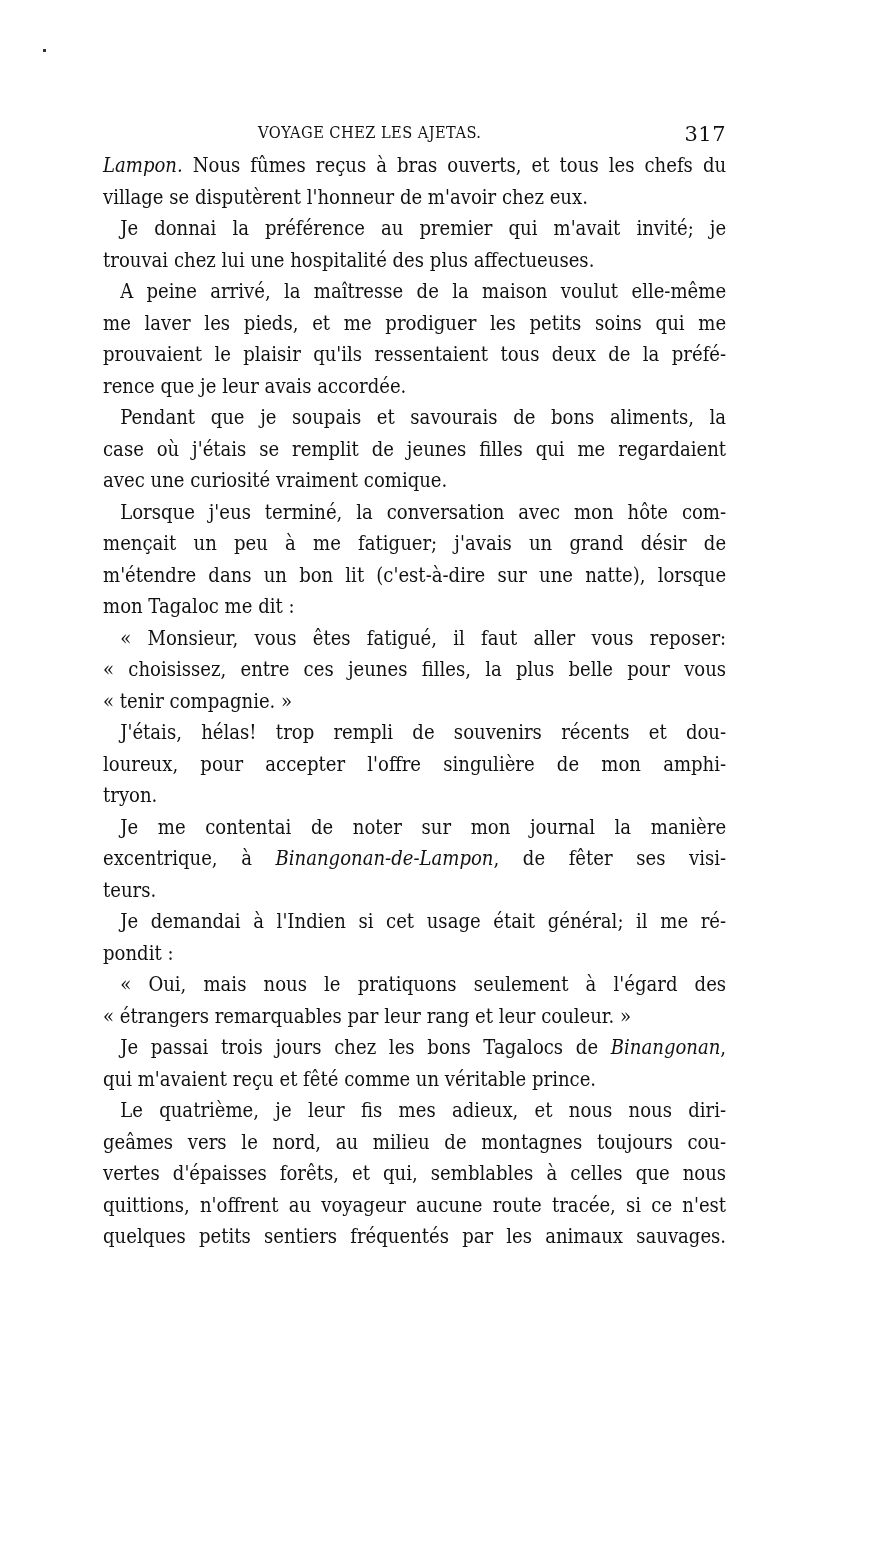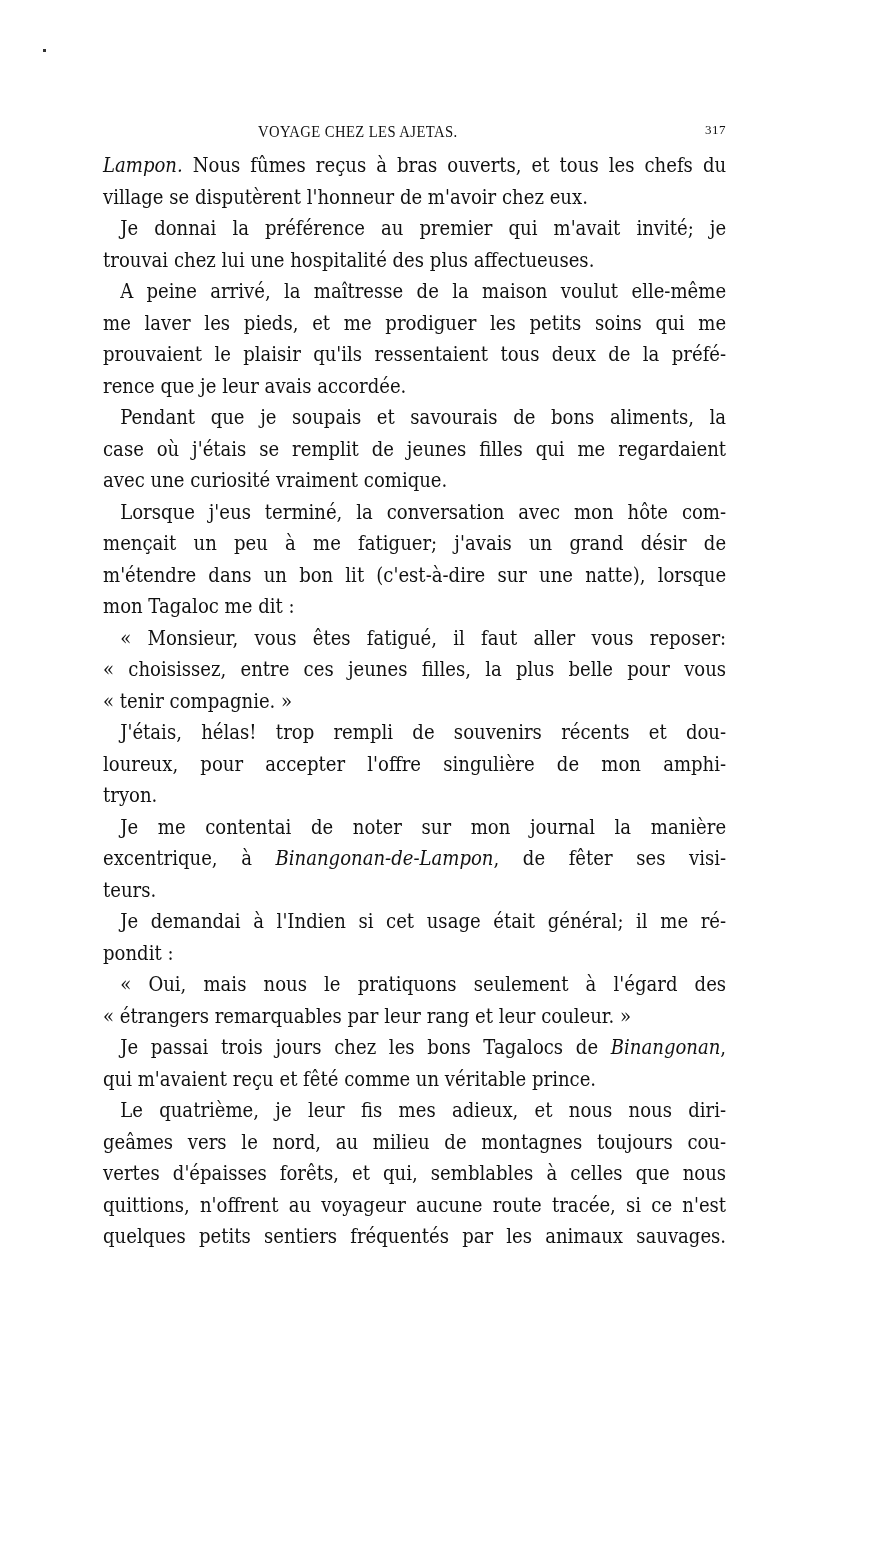--- a/index.html
+++ b/index.html
@@ -27,35 +27,34 @@
       position: absolute;
       left: 103px;
       top: 118px;
       width: 623px;
     }
     .running-head {
       position: relative;
       height: 32px;
       font-size: 17px;
       letter-spacing: 0.5px;
-      font-family: Liberation Serif, serif;
     }
     .running-title {
       position: absolute;
       left: 155px;
       top: 4px;
       transform: scaleX(0.86);
       transform-origin: left center;
       white-space: nowrap;
     }
     .page-number {
       position: absolute;
       right: 0;
       top: 4px;
-      font-size: 13px;
+      font-size: 21px;
     }
     .line {
       height: 31.5px;
       line-height: 31.5px;
       font-size: 21px;
       white-space: nowrap;
       text-align: justify;
       text-align-last: justify;
       transform: scaleX(0.86);
       transform-origin: left center;

